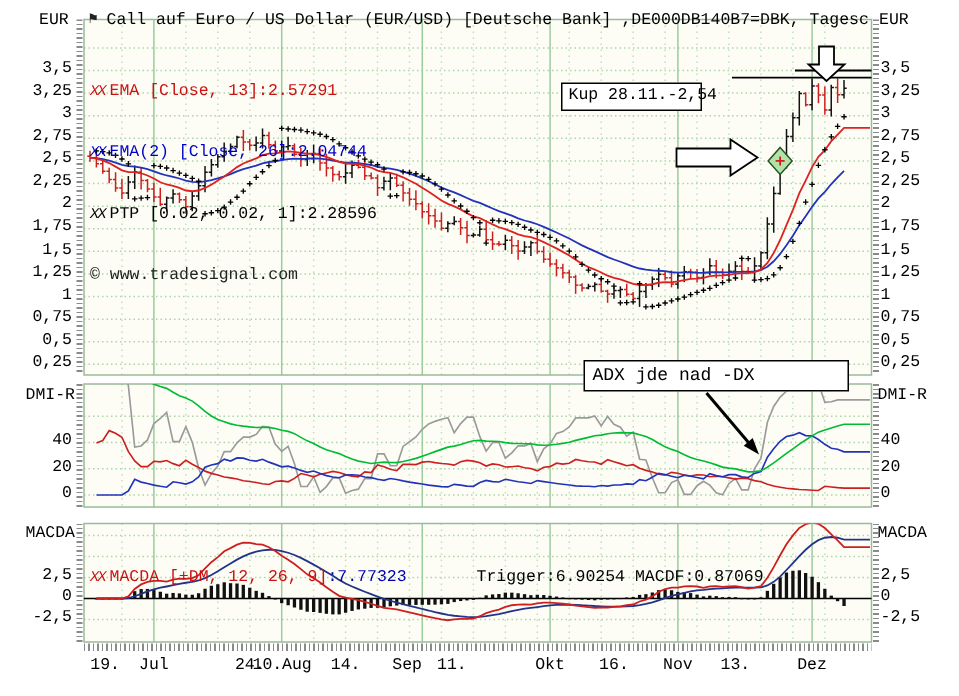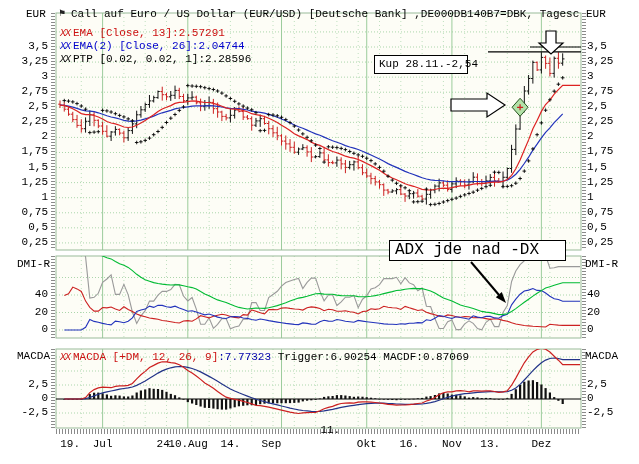--- a/index.html
+++ b/index.html
@@ -2,30 +2,30 @@
 <html><head>
 <meta charset="utf-8">
 <style>
   html,body{margin:0;padding:0;background:#fff;}
   #stage{position:relative;width:639px;height:464px;background:#fff;overflow:hidden;
          font-family:Liberation Mono, monospace;color:#000;}
   #chart-svg{position:absolute;left:0;top:0;z-index:1;}
   #labels{position:absolute;left:0;top:0;width:639px;height:464px;z-index:2;pointer-events:none;}
   .lbl{position:absolute;font-size:11px;line-height:13px;white-space:nowrap;color:#000;}
   .legend-block{position:absolute;z-index:3;}
-  .legend-row{height:13px;font-size:11px;line-height:13px;white-space:nowrap;}
+  .legend-row{height:13px;font-size:11px;line-height:13px;white-space:nowrap;margin-top:28px;}
   .ind-icon{font-style:italic;font-size:10px;letter-spacing:-1px;margin-right:3px;}
   .tickstrip-v{position:absolute;width:4px;z-index:2;
       background:repeating-linear-gradient(to bottom,#8a8a8a 0 1px,transparent 1px 3px);}
   .tickstrip-h{position:absolute;height:5px;z-index:2;
       background:repeating-linear-gradient(to right,#8a8a8a 0 1px,transparent 1px 3px);}
   .anno-box{position:absolute;z-index:4;background:#fff;border:1px solid #000;
       font-size:11px;white-space:nowrap;}
   #kup-box{left:374px;top:55px;width:88px;height:17px;line-height:17px;padding-left:4px;}
-  #adx-box{left:389px;top:240px;width:170px;height:19px;line-height:19px;padding-left:5px;font-size:16px;}
+  #adx-box{left:389px;top:240px;width:170px;height:19px;line-height:19px;padding-left:5px;font-size:12px;}
   .toprow{position:absolute;top:7px;font-size:11px;line-height:14px;white-space:nowrap;z-index:3;}
   #title-text{left:71px;width:509px;overflow:hidden;}
 </style>
 </head>
 <body>
 
 <div id="stage">
 
   <svg id="chart-svg" width="639" height="464">
       <rect x="56" y="13" width="525" height="237" fill="#fdfdf6"></rect>
@@ -648,22 +648,23 @@
 
   <span class="toprow" style="left:26px">EUR</span>
   <span class="toprow" style="left:59px;font-size:10px;color:#222">⚑</span>
   <span class="toprow" id="title-text">Call auf Euro / US Dollar (EUR/USD) [Deutsche Bank] ,DE000DB140B7=DBK, Tageschart - 19.06.2006 - 06</span>
   <span class="toprow" style="left:586px">EUR</span>
 
   <div class="legend-block" id="price-legend" style="left:60px;top:27px">
       <div class="legend-row"><span class="ind-icon" style="color: rgb(204, 17, 17);">XX</span><span style="color: rgb(204, 17, 17);">EMA [Close, 13]:2.57291</span></div>
       <div class="legend-row"><span class="ind-icon" style="color: rgb(0, 0, 204);">XX</span><span style="color: rgb(0, 0, 204);">EMA(2) [Close, 26]:2.04744</span></div>
       <div class="legend-row"><span class="ind-icon" style="color: rgb(0, 0, 0);">XX</span><span style="color: rgb(0, 0, 0);">PTP [0.02, 0.02, 1]:2.28596</span></div>
+      <div class="legend-row"><span style="color: rgb(34, 34, 34);">© www.tradesignal.com</span></div>
     </div>
-  <div class="legend-block legend-row" id="macd-legend" style="left:60px;top:351px"><span class="ind-icon" style="color: rgb(204, 17, 17);">XX</span><span style="color: rgb(204, 17, 17);">MACDA [+DM, 12, 26, 9]</span><span style="color: rgb(0, 0, 170);">:7.77323</span><span style="color: rgb(0, 0, 0);"> Trigger:6.90254 MACDF:0.87069</span></div>
+  <div class="legend-block legend-row" id="macd-legend" style="left:60px;top:351px"><span class="ind-icon" style="color: rgb(204, 17, 17);">XX</span><span style="color: rgb(204, 17, 17);">MACDA [+DM, 12, 26, 9]</span><span style="color: rgb(0, 0, 170);">:7.77323</span><span style="color: rgb(0, 0, 0); padding-left: 40px;"> Trigger:6.90254 MACDF:0.87069</span></div>
 
   <span class="lbl" style="left:0px;top:258px;width:50px;text-align:right">DMI-R</span>
   <span class="lbl" style="left:585px;top:258px">DMI-R</span>
   <span class="lbl" style="left:0px;top:350px;width:50px;text-align:right">MACDA</span>
   <span class="lbl" style="left:585px;top:350px">MACDA</span>
 
   <div class="anno-box" id="kup-box">Kup 28.11.-2,54</div>
   <div class="anno-box" id="adx-box">ADX jde nad -DX</div>
 
   <div class="tickstrip-v" style="left:51px;top:13px;height:237px"></div>
@@ -715,20 +716,20 @@
       <span class="lbl" style="left: 587px; top: 392px;">0</span>
       <span class="lbl" style="left: 0px; top: 406px; width: 48px; text-align: right;">-2,5</span>
       <span class="lbl" style="left: 587px; top: 406px;">-2,5</span>
       <span class="lbl" style="left: 40px; top: 438px; width: 40px; text-align: right;">19.</span>
       <span class="lbl" style="left: 82.6px; top: 438px; width: 40px; text-align: center;">Jul</span>
       <span class="lbl" style="left: 108.16px; top: 438px; width: 40px; text-align: right; padding-left: 40px;">10.</span>
       <span class="lbl" style="left: 146.5px; top: 438px; width: 40px; text-align: center;">24.</span>
       <span class="lbl" style="left: 167.8px; top: 438px; width: 40px; text-align: right;">Aug</span>
       <span class="lbl" style="left: 210.4px; top: 438px; width: 40px; text-align: center;">14.</span>
       <span class="lbl" style="left: 261.52px; top: 438px; width: 40px; ">Sep</span>
-      <span class="lbl" style="left: 291.34px; top: 424px; width: 40px; text-align: center; margin-left: 19px;">11.</span>
+      <span class="lbl" style="left: 291.34px; top: 438px; width: 40px; ">11.</span>
       <span class="lbl" style="left: 346.72px; top: 438px; width: 40px; text-align: center;">Okt</span>
       <span class="lbl" style="left: 389.32px; top: 438px; width: 40px; text-align: center;">16.</span>
       <span class="lbl" style="left: 431.92px; top: 438px; width: 40px; text-align: center;">Nov</span>
       <span class="lbl" style="left: 470.26px; top: 438px; width: 40px; text-align: center;">13.</span>
       <span class="lbl" style="left: 521.38px; top: 438px; width: 40px; text-align: center;">Dez</span>
     </div>
 </div>
 
 </body></html>

